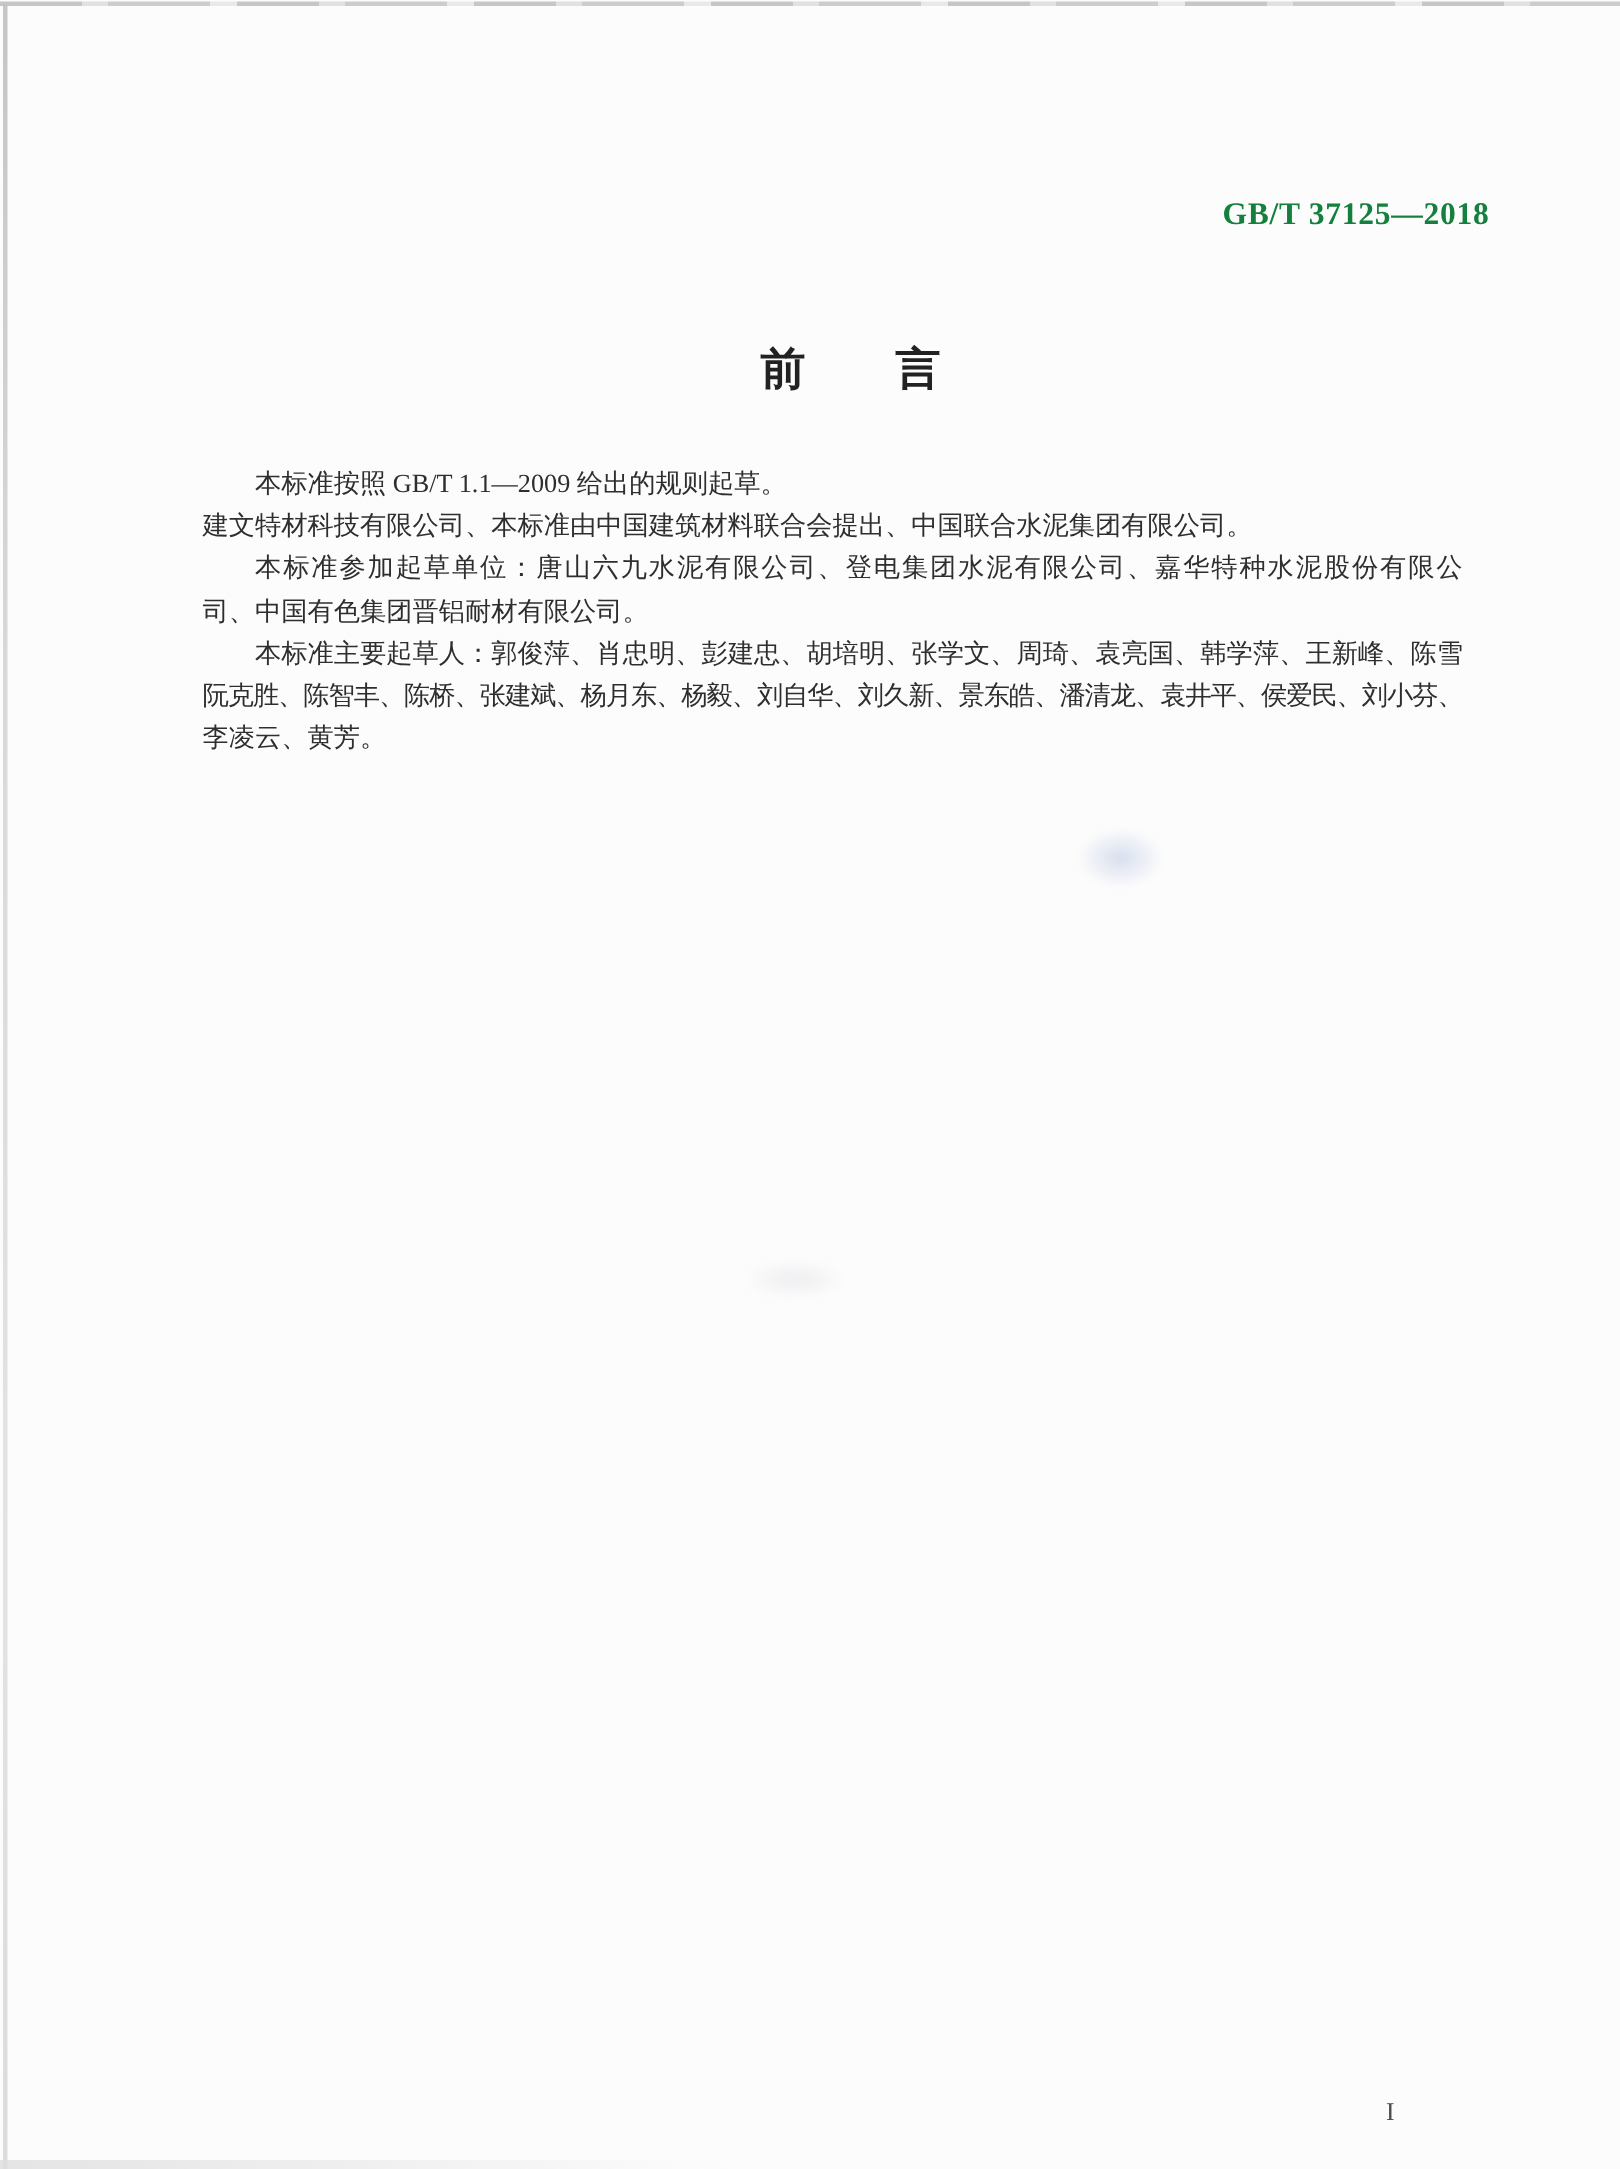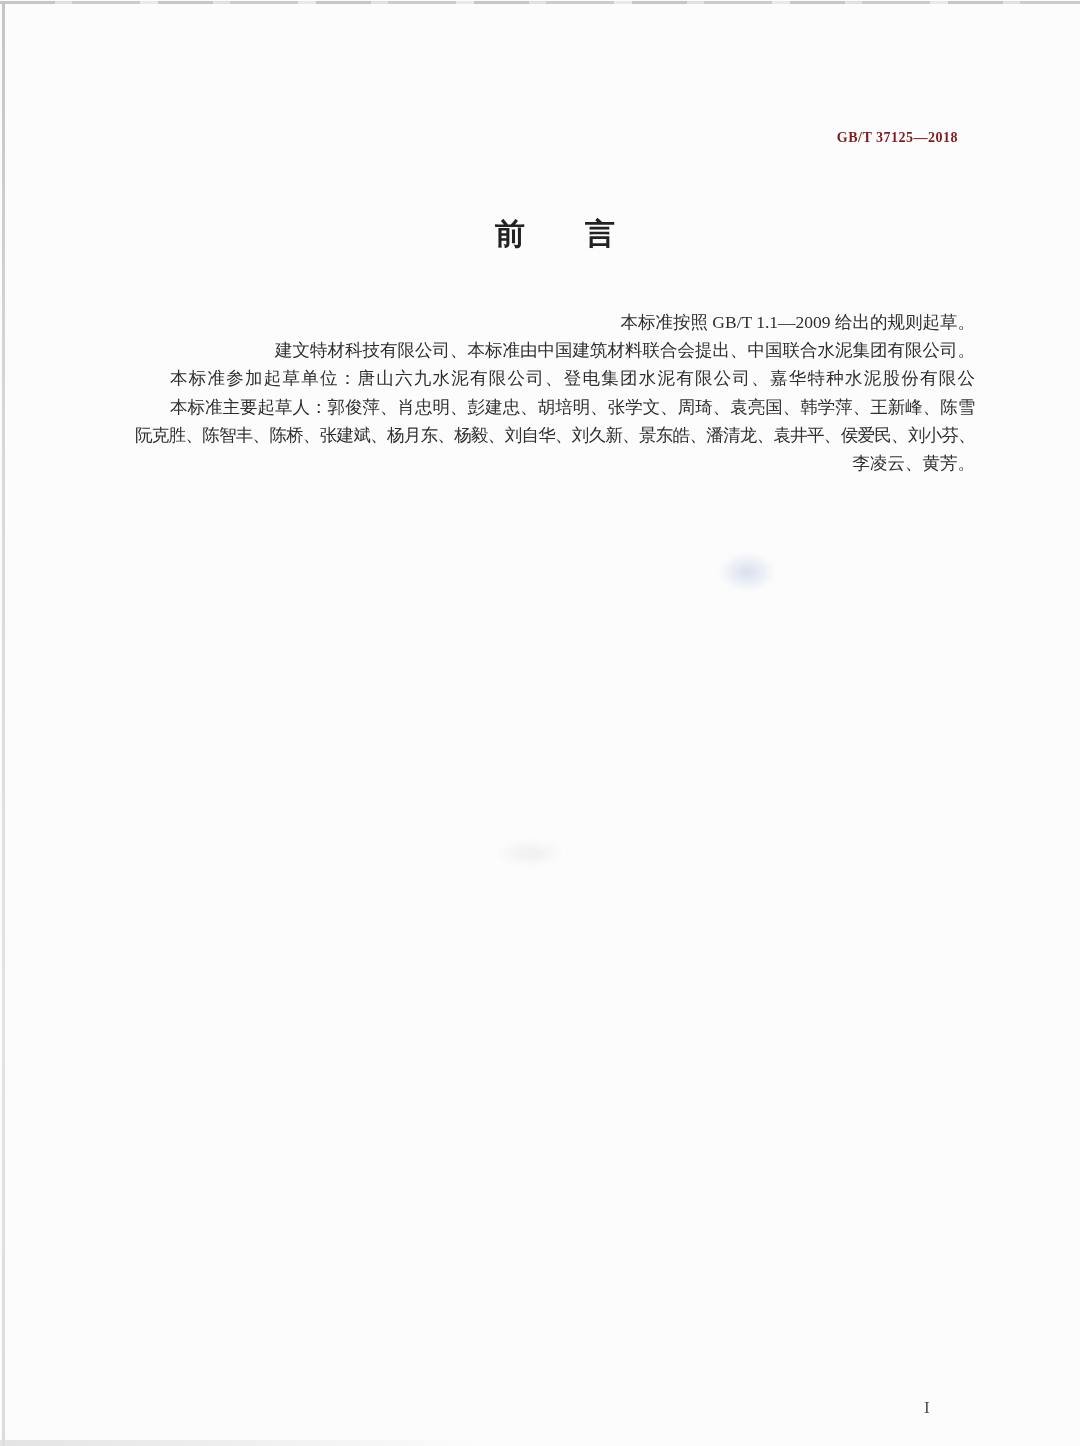--- a/index.html
+++ b/index.html
@@ -36,37 +36,37 @@
     position: absolute; left: 718px; top: 552px; width: 58px; height: 40px;
     background: radial-gradient(ellipse at center, rgba(185,198,226,0.55) 0%, rgba(185,198,226,0) 70%);
     filter: blur(2px);
   }
   .smudge2 {
     position: absolute; left: 495px; top: 840px; width: 70px; height: 26px;
     background: radial-gradient(ellipse at center, rgba(210,212,218,0.35) 0%, rgba(210,212,218,0) 70%);
     filter: blur(3px);
   }
   .std-number {
-    position: absolute; top: 130px; right: 122px;
-    font-size: 14px; font-weight: 700; color: #7f1d1d;
+    position: absolute; top: 130px; right: 87px;
+    font-size: 21px; font-weight: 700; color: #15803d;
     letter-spacing: 0.5px;
   }
   .doc-title {
     position: absolute; top: 214px; left: 135px; width: 840px;
-    margin: 0; text-align: center;
+    margin: 12px; text-align: center;
     font-size: 30px; font-weight: 700; color: #222;
   }
   .body-block {
     position: absolute; left: 135px; top: 308px; width: 840px;
     font-size: 17.5px; color: #2e2e2e;
   }
   .ln {
     height: 28.2px; line-height: 28.2px;
     white-space: normal; overflow: hidden;
-    text-align: right;
+    text-align: left;
   }
   .indent { text-indent: 2em; }
   .fill { text-align: justify; text-align-last: justify; }
   .tight { letter-spacing: -0.3px; }
   .tighter { letter-spacing: -0.8px; }
   .page-number {
     position: absolute; top: 1398px; left: 924px;
     font-size: 17px; color: #4d4d4d; letter-spacing: 1px;
   }
 </style>
@@ -82,20 +82,21 @@
   <div class="smudge2"></div>
 
   <div class="std-number">GB/T 37125—2018</div>
 
   <h1 class="doc-title">前　　言</h1>
 
   <div class="body-block">
     <div class="ln indent">本标准按照 GB/T 1.1—2009 给出的规则起草。</div>
     <div class="ln">建文特材科技有限公司、本标准由中国建筑材料联合会提出、中国联合水泥集团有限公司。</div>
     <div class="ln indent fill">本标准参加起草单位：唐山六九水泥有限公司、登电集团水泥有限公司、嘉华特种水泥股份有限公</div>
+    <div class="ln">司、中国有色集团晋铝耐材有限公司。</div>
     <div class="ln indent fill tight">本标准主要起草人：郭俊萍、肖忠明、彭建忠、胡培明、张学文、周琦、袁亮国、韩学萍、王新峰、陈雪梅、</div>
     <div class="ln fill tighter">阮克胜、陈智丰、陈桥、张建斌、杨月东、杨毅、刘自华、刘久新、景东皓、潘清龙、袁井平、侯爱民、刘小芬、</div>
     <div class="ln">李凌云、黄芳。</div>
   </div>
 
   <div class="page-number">I</div>
 
 </div>
 
 </body></html>

